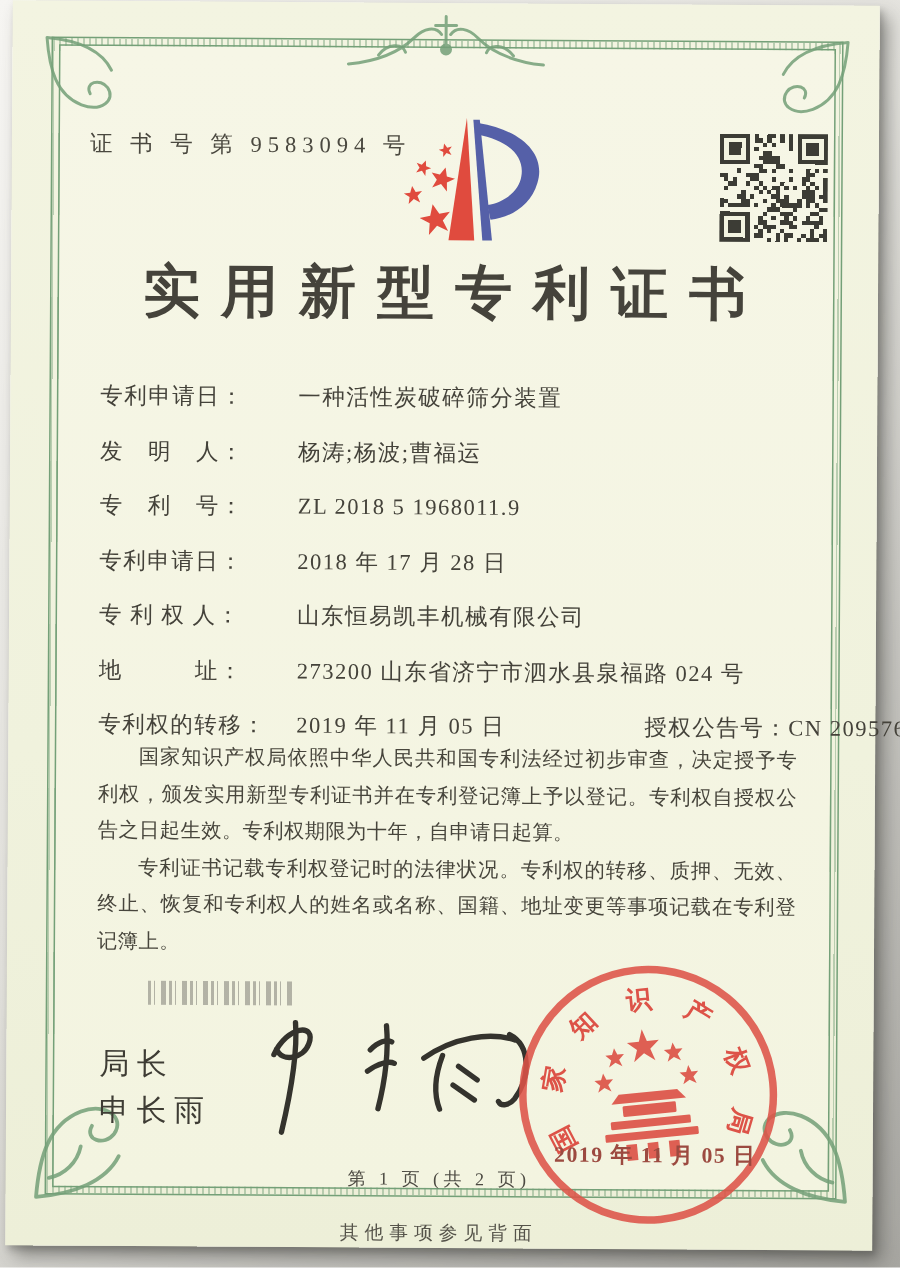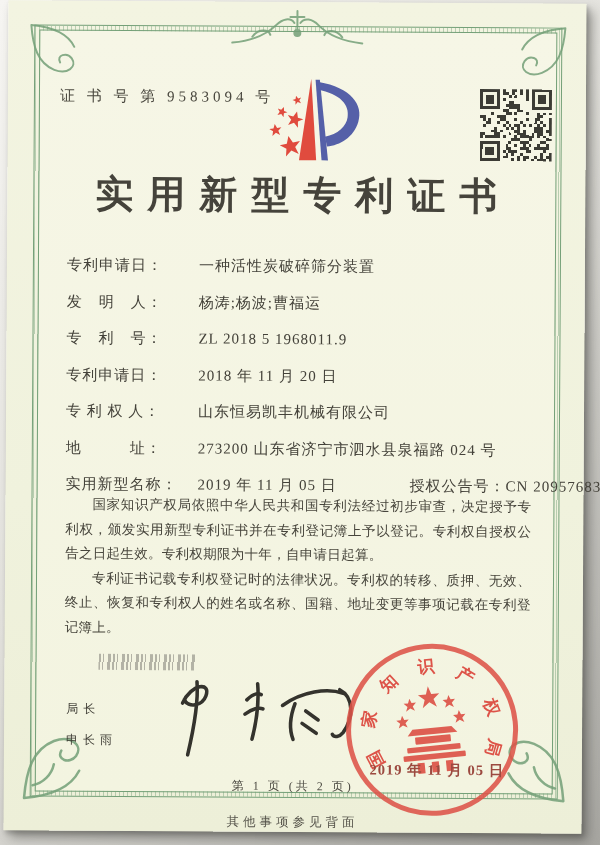--- a/index.html
+++ b/index.html
@@ -41,32 +41,32 @@
 
   .title{
     position:absolute;left:0;right:0;top:168px;margin:0;text-align:center;
     font-size:38px;font-weight:600;letter-spacing:14px;color:#45433b;text-indent:14px;
   }
 
   .fields{position:absolute;left:60px;top:246px;right:46px;font-size:15px;color:#44423a;}
   .frow{height:36.5px;line-height:36.5px;white-space:nowrap;}
   .f-label{display:inline-block;min-width:132px;letter-spacing:1px;}
   .f-value{letter-spacing:1px;}
-  .f-value2-label{display:inline-block;margin-left:62px;letter-spacing:1px;}
+  .f-value2-label{display:inline-block;margin-left:82px;letter-spacing:1px;}
   .g-value{display:inline-block;min-width:150px;letter-spacing:1px;}
 
   .paras{position:absolute;left:60px;right:52px;top:492px;font-size:13.5px;line-height:1.82;
          text-align:justify;color:#47453c;letter-spacing:.3px;}
   .paras p{margin:0;text-indent:2em;}
 
   .barcode{
     position:absolute;left:94px;top:653px;width:97px;height:16px;opacity:.6;
     background:repeating-linear-gradient(90deg,#88877e 0 2px,transparent 2px 4px,#88877e 4px 5px,transparent 5px 9px,#88877e 9px 12px,transparent 12px 14px);
   }
-  .signer{position:absolute;left:62px;top:694px;font-size:12px;letter-spacing:5px;line-height:31px;color:#3e3c34;font-family:Liberation Mono, monospace;}
+  .signer{position:absolute;left:62px;top:694px;font-size:20px;letter-spacing:5px;line-height:31px;color:#3e3c34;font-family:Liberation Sans, sans-serif;}
   .signature{position:absolute;left:148px;top:668px;width:232px;height:96px;color:#34332d;}
 
   .seal{position:absolute;left:342px;top:641px;width:172px;height:172px;transform:rotate(-6deg);}
   .seal-circle{
     position:absolute;inset:0;border:5px solid var(--seal_red,#dd5348);border-radius:50%;
     opacity:.88;box-sizing:border-box;
   }
   .seal-ring{position:absolute;inset:0;}
   .seal-ring span{
     position:absolute;left:50%;top:50%;width:24px;height:24px;margin:-12px;
@@ -326,30 +326,30 @@
     <div class="frow">
       <span class="f-label">专利申请日：</span><span class="f-value">一种活性炭破碎筛分装置</span>
     </div>
     <div class="frow">
       <span class="f-label">发　明　人：</span><span class="f-value">杨涛;杨波;曹福运</span>
     </div>
     <div class="frow">
       <span class="f-label">专　利　号：</span><span class="f-value">ZL 2018 5 1968011.9</span>
     </div>
     <div class="frow">
-      <span class="f-label">专利申请日：</span><span class="f-value">2018 年 11 月 20 日</span>
+      <span class="f-label">专利申请日：</span><span class="f-value">2018 年 17 月 28 日</span>
     </div>
     <div class="frow">
       <span class="f-label">专 利 权 人：</span><span class="f-value">山东恒易凯丰机械有限公司</span>
     </div>
     <div class="frow">
       <span class="f-label">地　　　址：</span><span class="f-value">273200 山东省济宁市泗水县泉福路 024 号</span>
     </div>
     <div class="frow">
-      <span class="f-label">实用新型名称：</span><span class="g-value">2019 年 11 月 05 日</span><span class="f-value2-label">授权公告号：</span><span class="f-value">CN 209576834 U</span>
+      <span class="f-label">专利权的转移：</span><span class="g-value">2019 年 11 月 05 日</span><span class="f-value2-label">授权公告号：</span><span class="f-value">CN 209576834 U</span>
     </div>
   </div>
 
   <div class="paras">
     <p>国家知识产权局依照中华人民共和国专利法经过初步审查，决定授予专利权，颁发实用新型专利证书并在专利登记簿上予以登记。专利权自授权公告之日起生效。专利权期限为十年，自申请日起算。</p>
     <p>专利证书记载专利权登记时的法律状况。专利权的转移、质押、无效、终止、恢复和专利权人的姓名或名称、国籍、地址变更等事项记载在专利登记簿上。</p>
   </div>
 
   <div class="barcode"></div>
 

